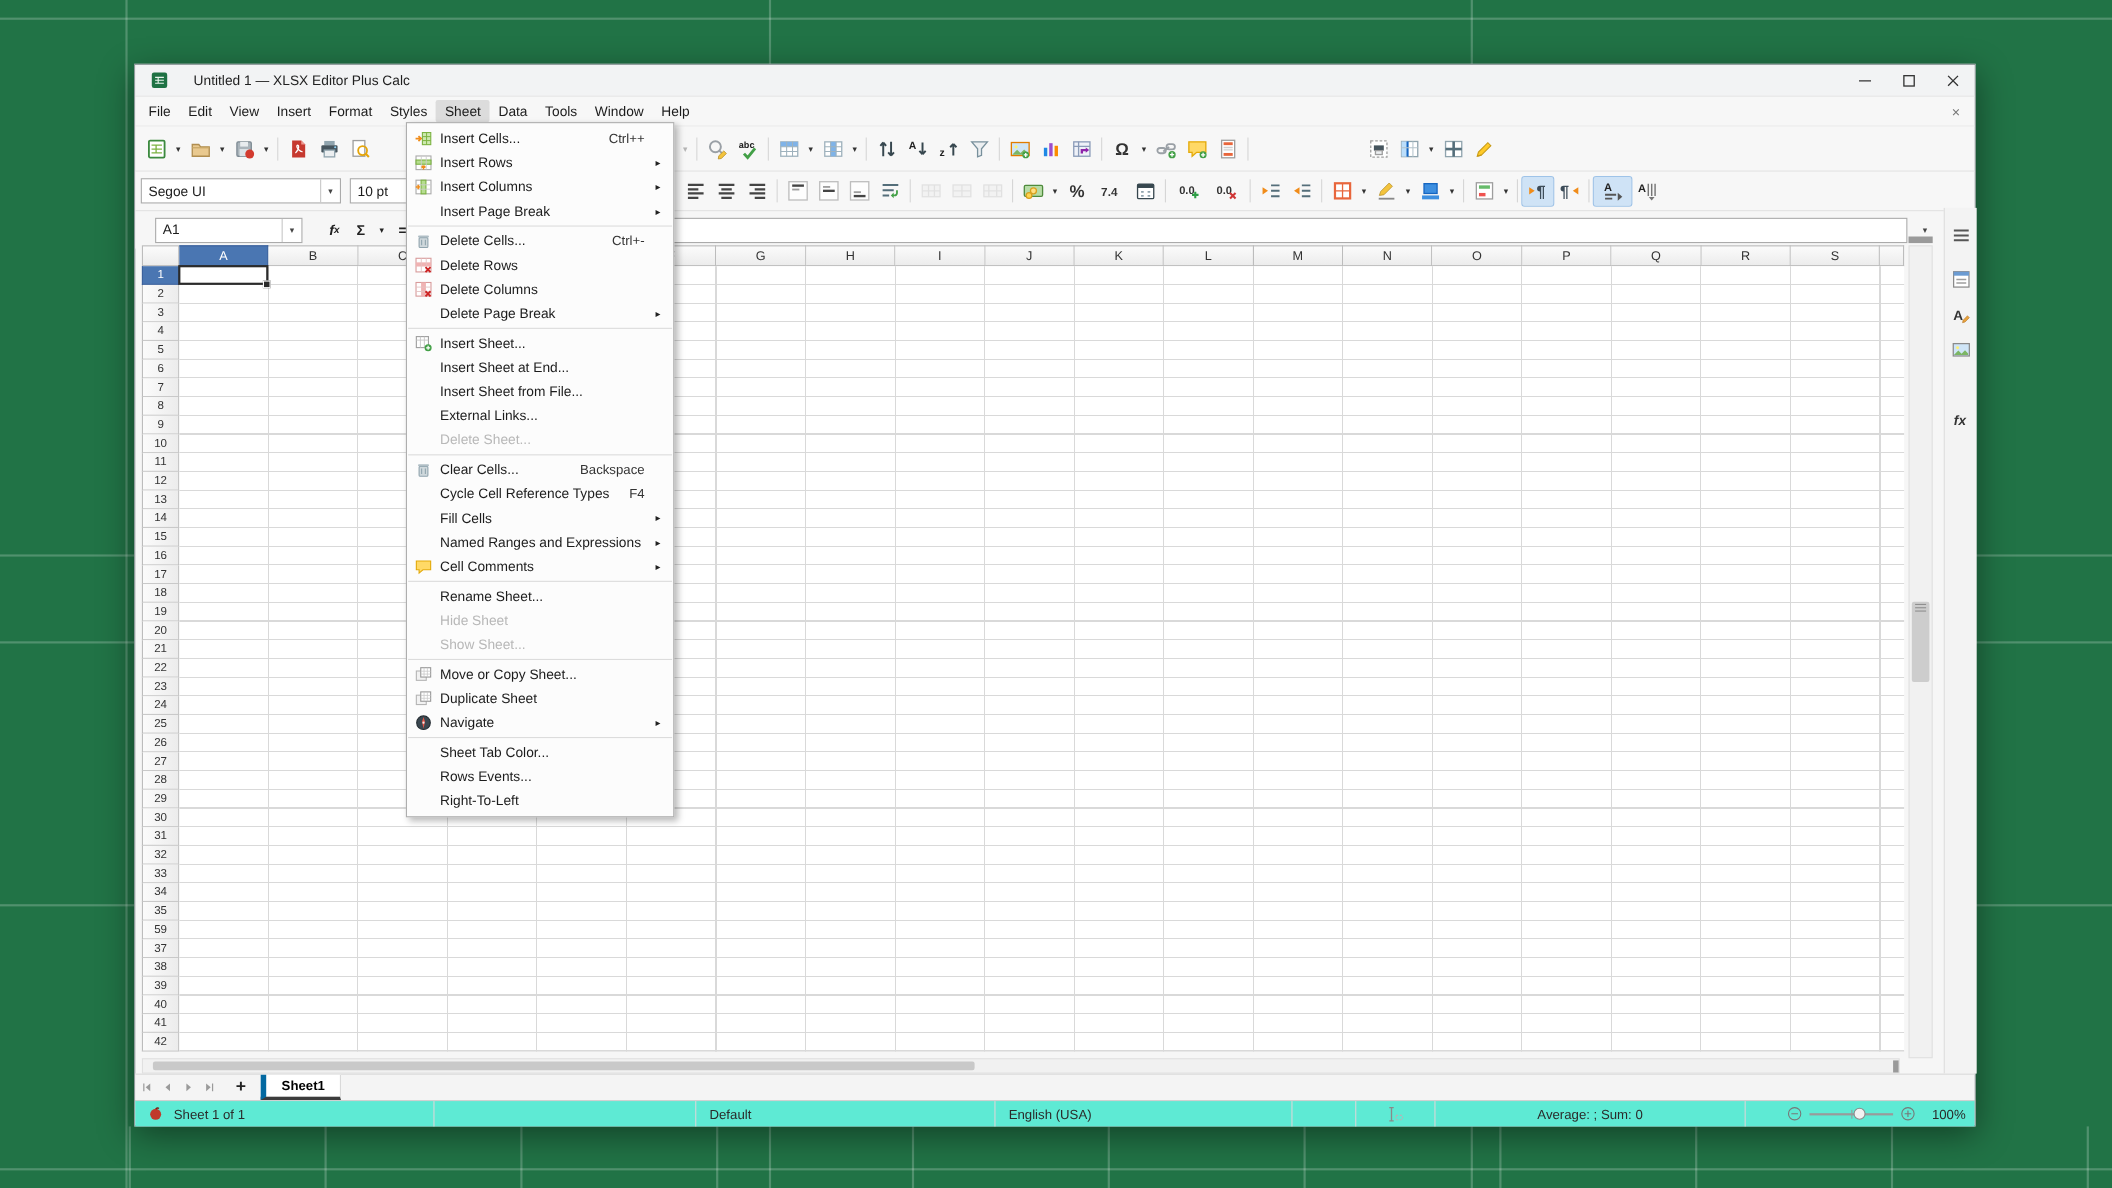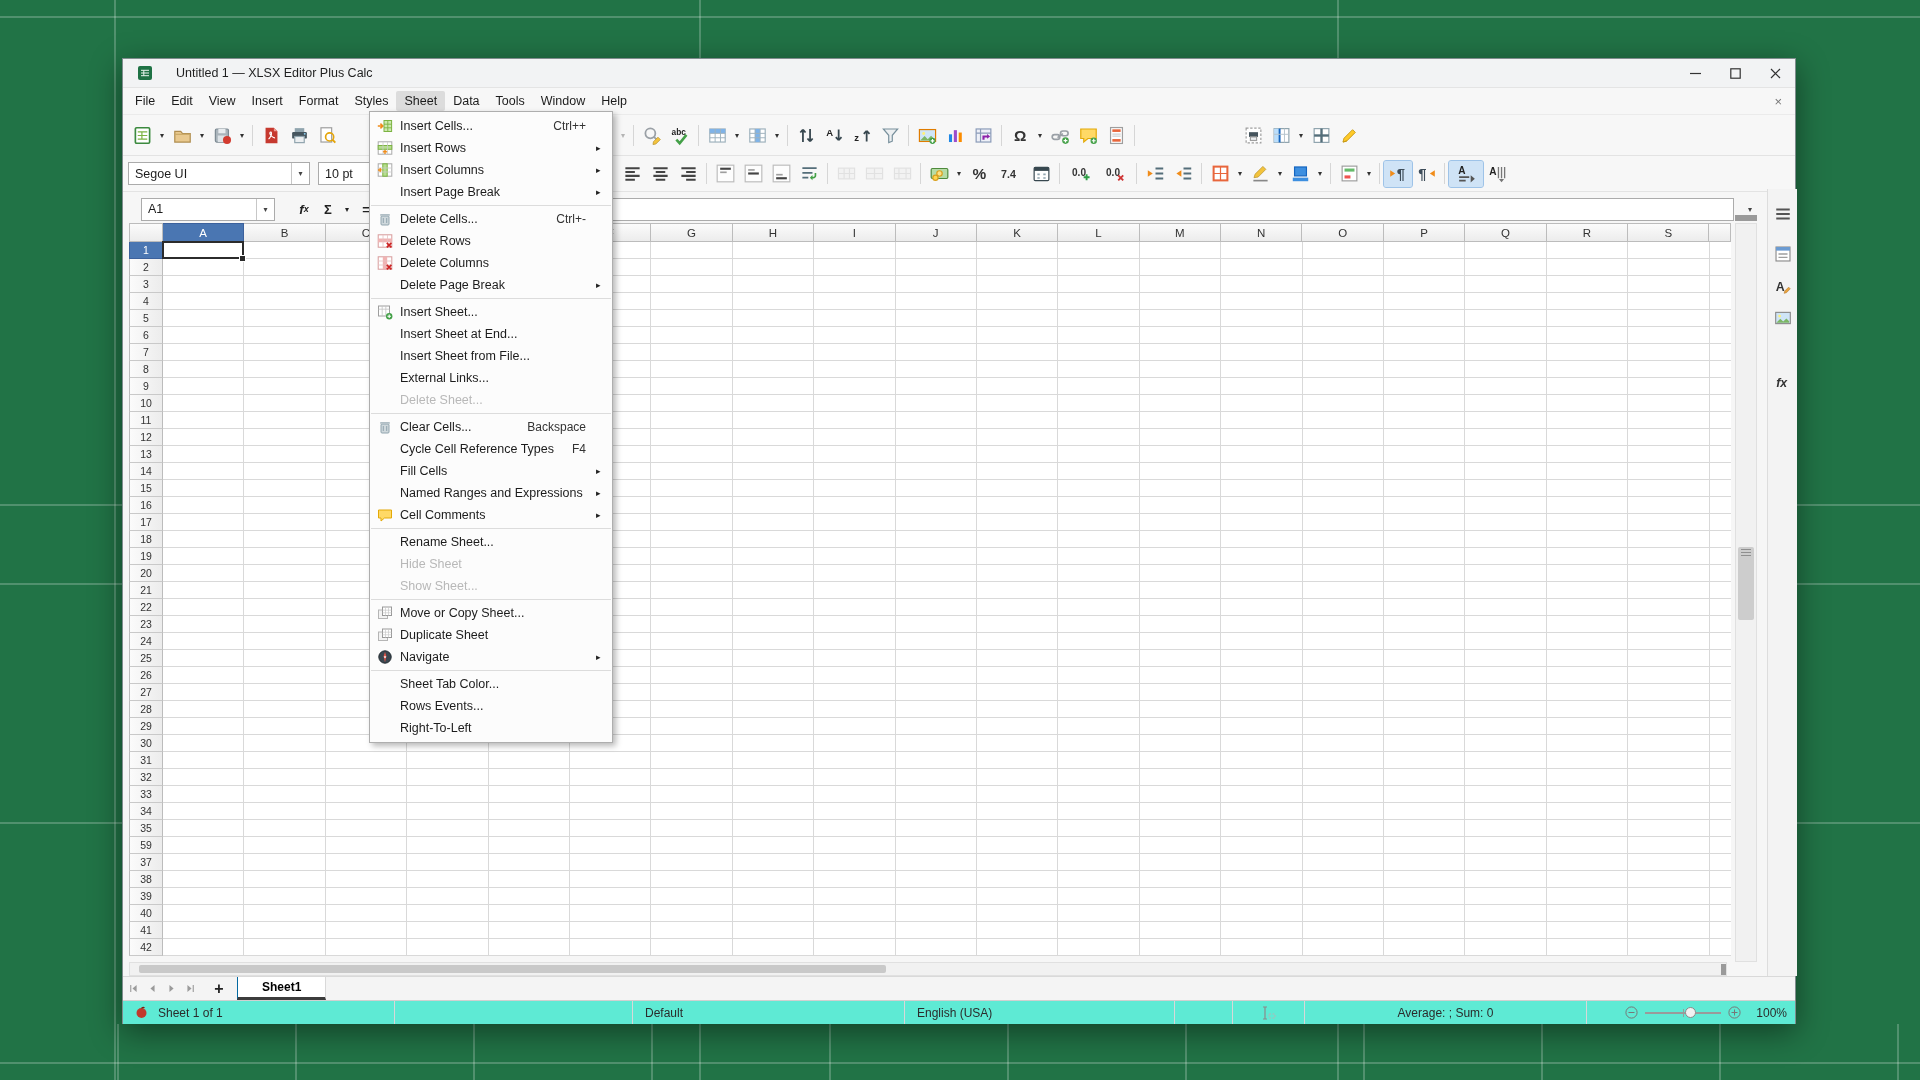--- a/index.html
+++ b/index.html
@@ -67,21 +67,21 @@
   
   .sidebar{position:absolute;left:1644px;top:130px;width:30px;height:787px;background:#f3f3f3;border-left:1px solid #ddd;box-sizing:border-box;
            display:flex;flex-direction:column;align-items:center;}
   .sbtn{width:26px;height:26px;display:flex;align-items:center;justify-content:center;margin-top:6px;border-radius:2px;font-size:14px;color:#444;}
   .sbtn svg{width:18px;height:18px;}
   
   .tabbar{position:absolute;left:0;top:917px;width:1672px;height:24px;background:#f4f4f4;border-top:1px solid #d9d9d9;display:flex;align-items:center;box-sizing:border-box;}
   .navbtn{width:17px;height:18px;display:flex;align-items:center;justify-content:center;margin-left:2px;}
   .navbtn svg{width:11px;height:11px;}
   .addsheet{width:20px;height:20px;display:flex;align-items:center;justify-content:center;font-size:16px;font-weight:bold;color:#222;margin:0 8px 0 10px;}
-  .sheettab{height:23px;padding:0 24px;display:flex;align-items:center;font-size:12px;background:#fff;border-left:1px solid #0369a1;border-right:1px solid #d9d9d9;box-sizing:border-box;}
+  .sheettab{height:23px;padding:0 14px;display:flex;align-items:center;font-size:12px;background:#fff;border-left:5px solid #0369a1;border-right:1px solid #d9d9d9;box-sizing:border-box;}
   .sheettab.active{font-weight:bold;border-bottom:3px solid #3c3c3c;}
   
   .statusbar{position:absolute;left:0;top:941px;width:1672px;height:24px;background:#5eead4;border-top:1px solid #d0d0d0;
              display:flex;align-items:center;font-size:12px;color:#2b2b2b;box-sizing:border-box;}
   .seg{height:100%;display:flex;align-items:center;padding:0 12px;border-right:1px solid #d8d8d8;box-sizing:border-box;flex:none;}
   .seg.center{justify-content:center;}
   .modicon{width:13px;height:13px;margin-right:10px;}
   .zoomwrap{display:flex;align-items:center;margin-left:auto;padding-right:8px;}
   .ztrack{width:76px;height:2px;background:#9a9a9a;margin:0 7px;position:relative;}
   .ztick{position:absolute;left:50%;top:-3px;width:1px;height:8px;background:#9a9a9a;}

